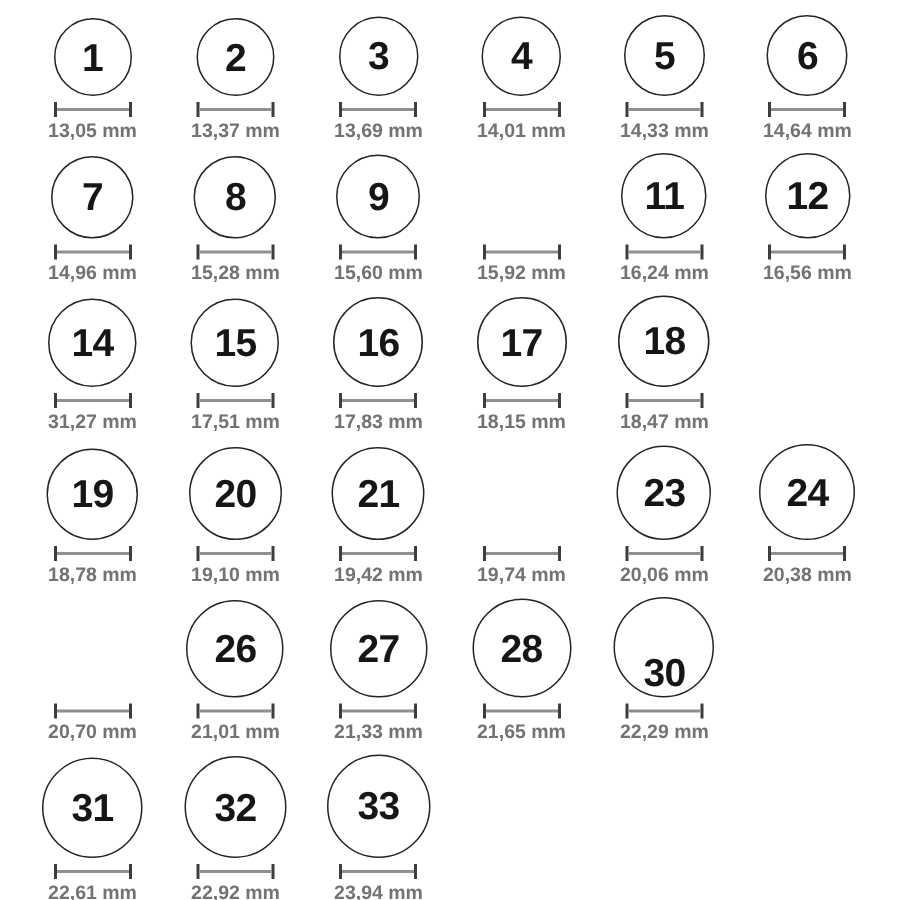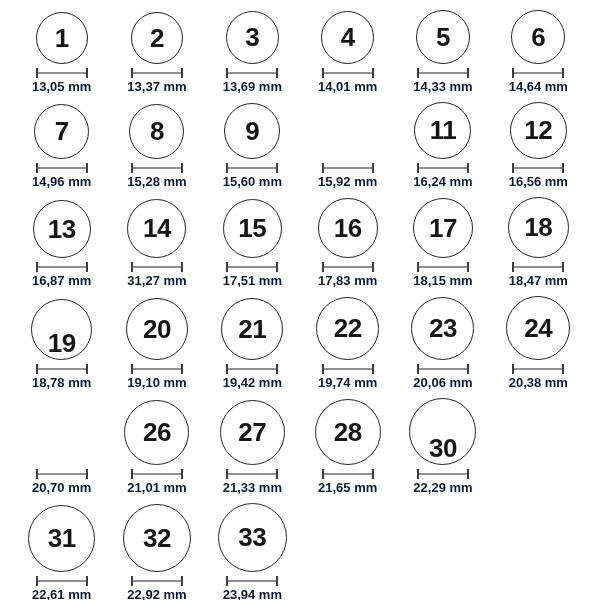--- a/index.html
+++ b/index.html
@@ -57,21 +57,21 @@
     left: 0;
     right: 0;
     top: 4px;
     height: 2px;
     background: #8f8f8f;
   }
   .label {
     margin-top: 1px;
     font-weight: bold;
     font-size: 13px;
-    color: #0f172a;
+    color: #737373;
     white-space: nowrap;
   }
 </style>
 </head>
 <body>
 
 <main class="chart">
     <div class="row">
   <div class="cell">
     <div class="circle" style="width: 52px; height: 52px;">
@@ -161,27 +161,20 @@
 
   <div class="cell">
     <div class="circle" style="width: 57px; height: 57px;">
       <span class="num">12</span>
     </div>
     <div class="measure"></div>
     <div class="label">16,56 mm</div>
   </div>
 </div>
     <div class="row">
-  <div class="cell">
-    <div class="circle" style="width: 58px; height: 58px;">
-      <span class="num">13</span>
-    </div>
-    <div class="measure"></div>
-    <div class="label">16,87 mm</div>
-  </div>
 
   <div class="cell">
     <div class="circle" style="width: 59px; height: 59px;">
       <span class="num">14</span>
     </div>
     <div class="measure"></div>
     <div class="label">31,27 mm</div>
   </div>
 
   <div class="cell">
@@ -211,21 +204,21 @@
   <div class="cell">
     <div class="circle" style="width: 61px; height: 61px;">
       <span class="num">18</span>
     </div>
     <div class="measure"></div>
     <div class="label">18,47 mm</div>
   </div>
 </div>
     <div class="row">
   <div class="cell">
-    <div class="circle" style="width: 61px; height: 61px; align-items: flex-end;">
+    <div class="circle" style="width: 61px; height: 61px;">
       <span class="num">19</span>
     </div>
     <div class="measure"></div>
     <div class="label">18,78 mm</div>
   </div>
 
   <div class="cell">
     <div class="circle" style="width: 62px; height: 62px;">
       <span class="num">20</span>
     </div>
@@ -235,23 +228,20 @@
 
   <div class="cell">
     <div class="circle" style="width: 62px; height: 62px;">
       <span class="num">21</span>
     </div>
     <div class="measure"></div>
     <div class="label">19,42 mm</div>
   </div>
 
   <div class="cell">
-    <div class="circle" style="width: 63px; height: 63px;">
-      <span class="num">22</span>
-    </div>
     <div class="measure"></div>
     <div class="label">19,74 mm</div>
   </div>
 
   <div class="cell">
     <div class="circle" style="width: 63px; height: 63px;">
       <span class="num">23</span>
     </div>
     <div class="measure"></div>
     <div class="label">20,06 mm</div>

